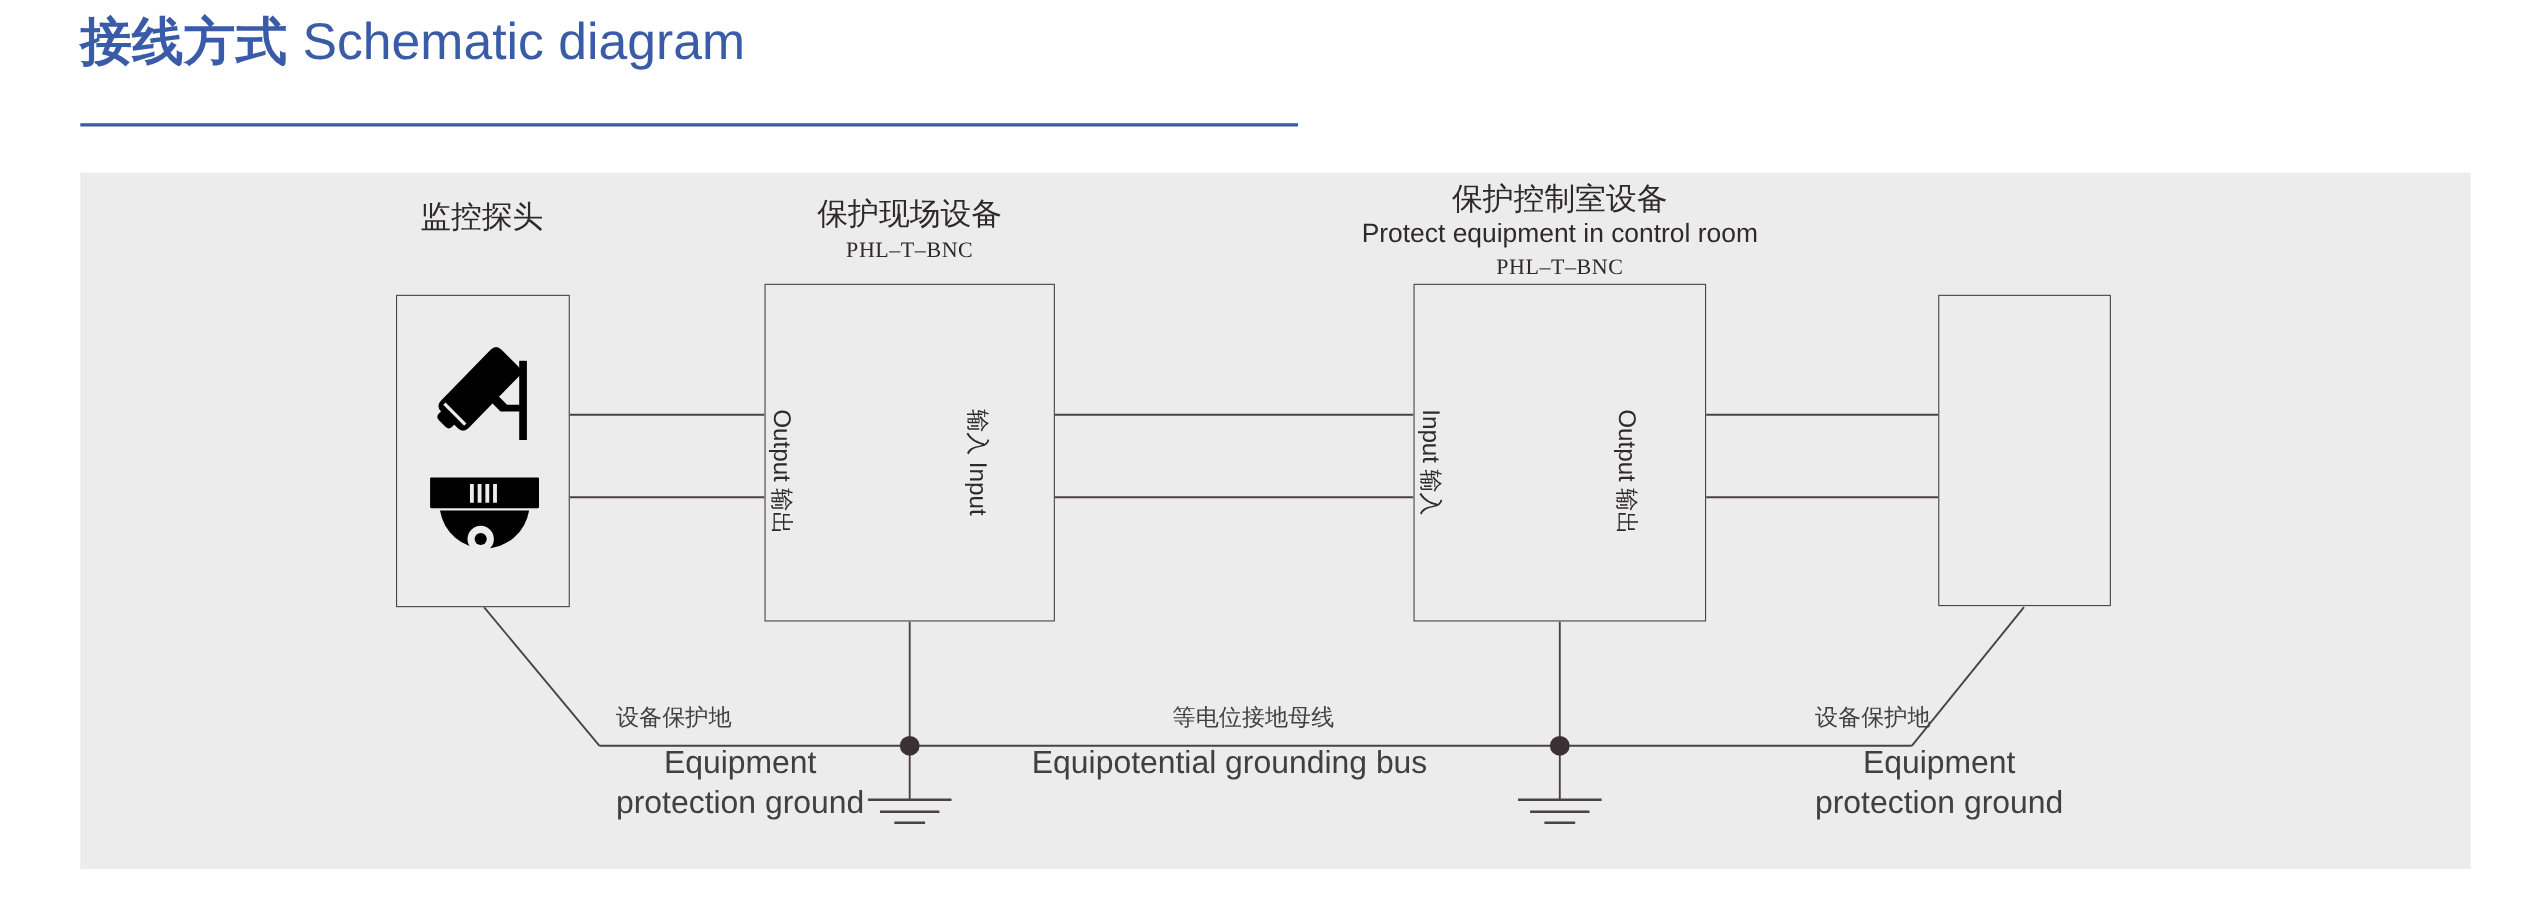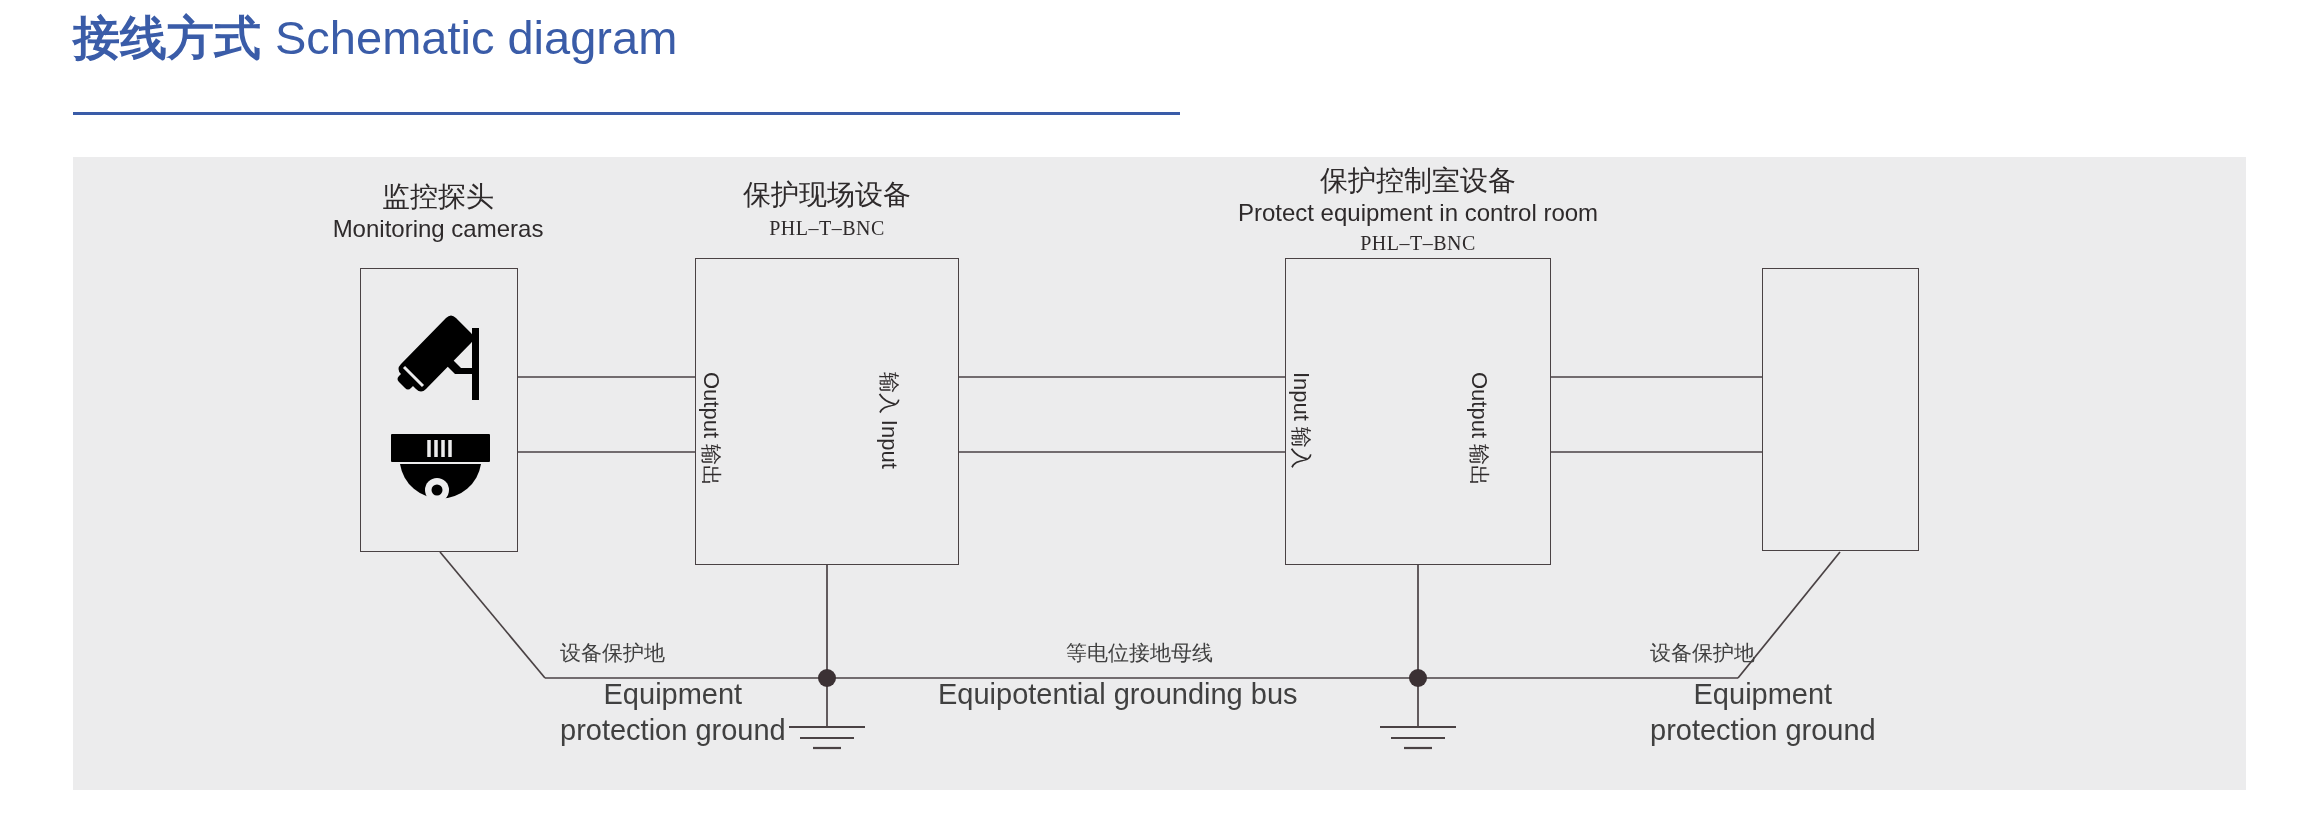--- a/index.html
+++ b/index.html
@@ -200,21 +200,20 @@
         <line x1="55" y1="12" x2="55" y2="29"></line>
         <line x1="62" y1="12" x2="62" y2="29"></line>
       </g>
       <circle cx="49" cy="62" r="12" fill="#ececed"></circle>
       <circle cx="49" cy="62" r="5.5" fill="#000000"></circle>
     </svg>
   </div>
 
   <div class="caption" id="camera-caption">
     <span class="cn">监控探头</span>
-    <span class="en">Monitoring cameras</span>
   </div>
 
   <div class="caption" id="field-caption">
     <span class="cn">保护现场设备</span>
     <span class="model">PHL–T–BNC</span>
   </div>
 
   <div class="caption" id="control-caption">
     <span class="cn">保护控制室设备</span>
     <span class="en">Protect  equipment in control room</span>

